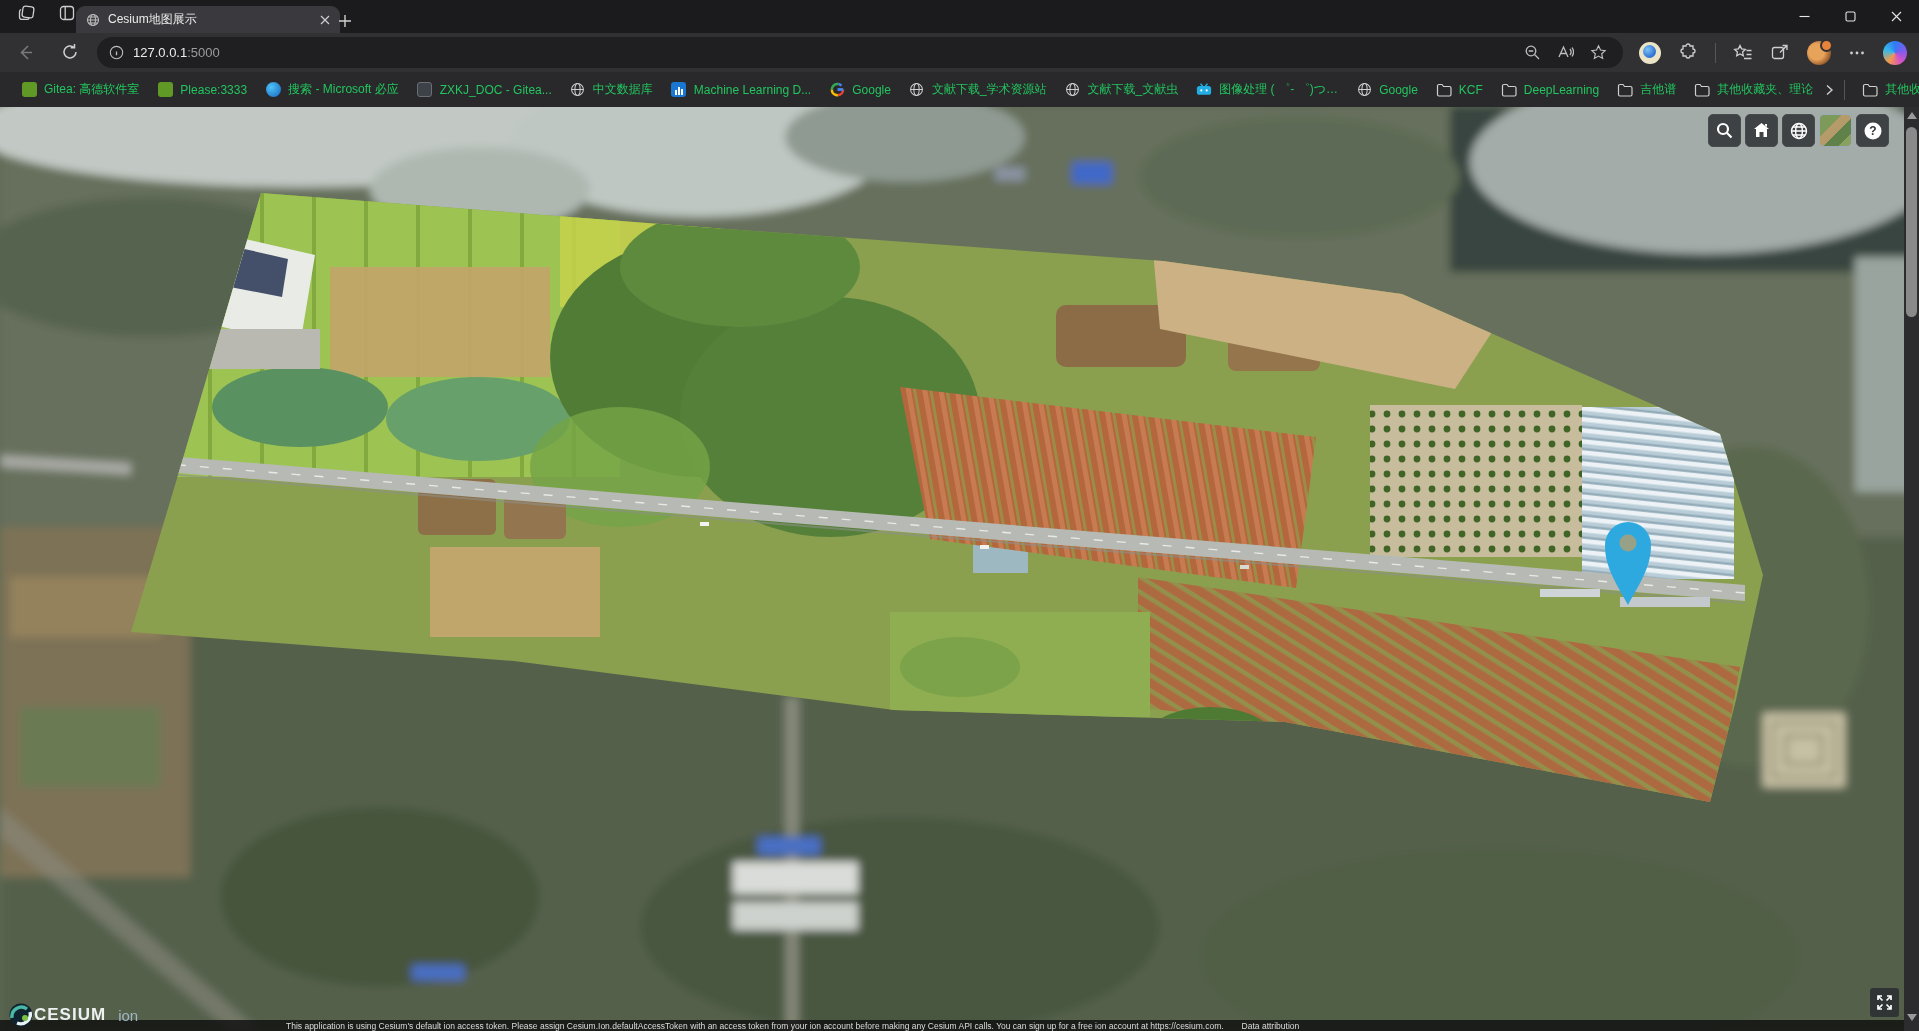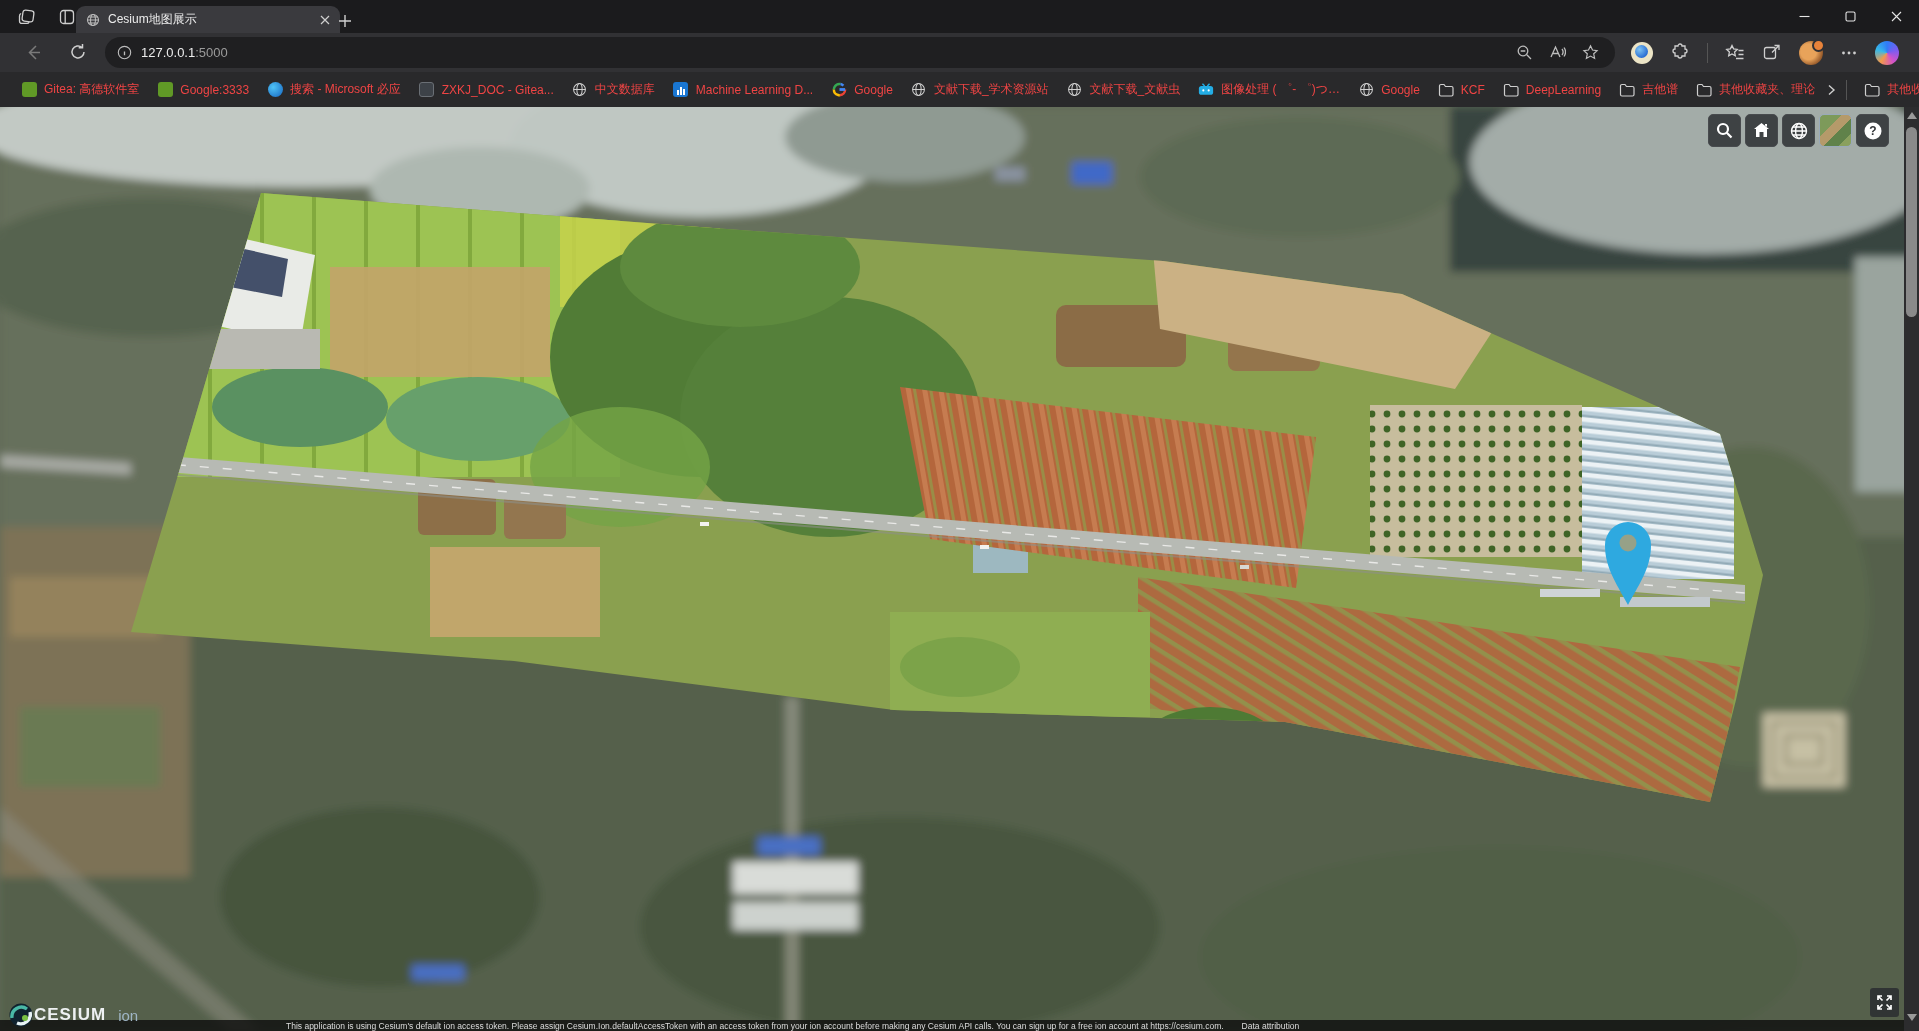--- a/index.html
+++ b/index.html
@@ -1,50 +1,50 @@
 <!DOCTYPE html>
 <html><head>
 <meta charset="utf-8">
 <style>
   html,body{margin:0;padding:0}
   body{width:1919px;height:1031px;overflow:hidden;background:#1e1e1e;
        font-family:"Liberation Sans",sans-serif;color:#e6e6e6}
   svg{display:block}
   
-  .tabbar{height:33px;background:#1b1b1d;position:relative;display:flex;align-items:center}
+  .tabbar{height:33px;background:#1b1b1d;position:relative;display:flex;}
   .tabbar .sysicons{display:flex;gap:14px;padding-left:14px}
   .iconbtn{width:26px;height:26px;display:flex;align-items:center;justify-content:center;border-radius:5px}
   .tab{position:absolute;left:76px;top:6px;width:244px;height:27px;background:#3a3a3e;
        border-radius:9px 9px 0 0;display:flex;align-items:center;gap:8px;padding:0 10px;font-size:12px}
   .tab .title{flex:1;white-space:nowrap;overflow:hidden;color:#ececec}
   .newtab{position:absolute;left:332px;top:8px}
   .wincontrols{position:absolute;right:0;top:0;height:33px;display:flex}
   .winbtn{width:46px;height:33px;display:flex;align-items:center;justify-content:center}
   
-  .navbar{height:39px;background:#313134;display:flex;align-items:center;padding:0 10px}
+  .navbar{height:39px;background:#313134;display:flex;align-items:center;padding:0 2px}
   .navleft{display:flex;gap:26px;padding:0 18px 0 14px}
   .urlpill{flex:1;height:31px;background:#1f1f21;border-radius:16px;display:flex;align-items:center;
            padding:0 10px 0 12px;min-width:0}
   .urlpill .urltext{flex:1;font-size:13px;margin-left:9px;white-space:nowrap;overflow:hidden}
   .urltext .host{color:#ececec}
   .urltext .port{color:#9b9b9b}
   .pillicons{display:flex;gap:16px;padding-right:6px}
   .navright{display:flex;align-items:center;gap:17px;padding:0 10px 0 16px}
   .vdiv{width:1px;height:20px;background:#555}
   .avatar{width:24px;height:24px;border-radius:50%;position:relative;
           background:radial-gradient(circle at 40% 45%,#e8a35a 0 40%,#9c5f2e 70%,#3a2a1a 100%)}
   .avatar .dot{position:absolute;right:-2px;top:-2px;width:9px;height:9px;border-radius:50%;
                background:#e8833a;border:2px solid #313134}
   .copilot{width:24px;height:24px;border-radius:50%;
            background:conic-gradient(#2f7cf6,#7a5cf0,#d452c8,#f29a4a,#37b9e8,#2f7cf6)}
   .extball{width:22px;height:22px;border-radius:50%;background:#ece4c6;position:relative}
   .extball::after{content:"";position:absolute;left:4px;top:3px;width:13px;height:13px;border-radius:50%;
                   background:radial-gradient(circle at 35% 35%,#7ec3f2,#2b6fd4 70%,#174a9c)}
   
-  .bookmarksbar{height:35px;background:#29292b;display:flex;align-items:center;padding:0 12px;font-size:12px;color:#ef4444}
+  .bookmarksbar{height:35px;background:#29292b;display:flex;align-items:center;padding:0 12px;font-size:12px;color:#22c55e}
   .bm{display:flex;align-items:center;gap:7px;padding:4px 9px;border-radius:4px;white-space:nowrap;flex-shrink:0}
   .bm .ic{width:16px;height:16px;display:flex;align-items:center;justify-content:center;flex-shrink:0}
   .sq{width:15px;height:15px;border-radius:3px;display:block}
   .bmright{margin-left:auto;display:flex;align-items:center;gap:8px}
   
   #map{position:relative;width:1919px;height:924px;background:#5f6a57;overflow:hidden}
   .cesium-toolbar{position:absolute;top:7px;right:30px;display:flex;gap:4px;z-index:5}
   .cbtn{width:33px;height:33px;background:rgba(48,51,54,.88);border:1px solid #484b4e;border-radius:5px;
         display:flex;align-items:center;justify-content:center;box-sizing:border-box;padding:0}
   .cbtn.thumb{background:linear-gradient(135deg,#7d9a5a 0 35%,#b59a6a 35% 55%,#60824a 55% 80%,#8aa05e 80%);
@@ -217,21 +217,21 @@
   <span class="bm">
     <span class="ic">
         <span class="sq" style="background:#609926"></span>
       </span>
     <span>Gitea: 高德软件室</span>
     </span>
   <span class="bm">
     <span class="ic">
         <span class="sq" style="background:#609926"></span>
       </span>
-    <span>Google:3333</span>
+    <span>Please:3333</span>
     </span>
   <span class="bm">
     <span class="ic">
         <span class="sq" style="border-radius:50%;background:radial-gradient(circle at 35% 35%,#4fc3f7,#1565c0)"></span>
       </span>
     <span>搜索 - Microsoft 必应</span>
     </span>
   <span class="bm">
     <span class="ic">
         <span class="sq" style="background:#3d4248;border:1px solid #6a6f75;box-sizing:border-box"></span>

